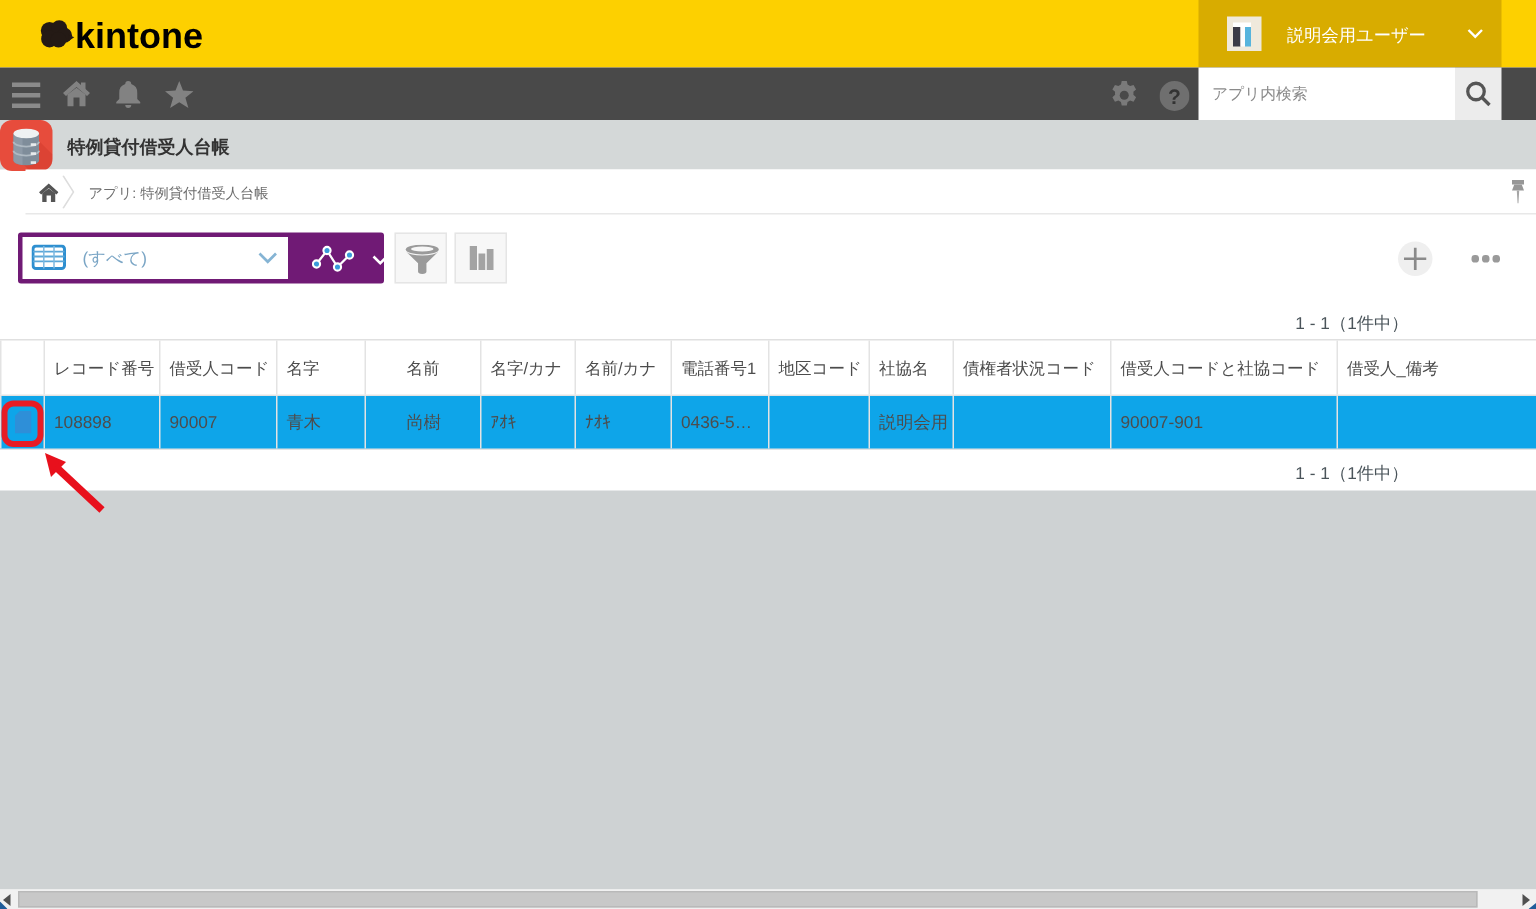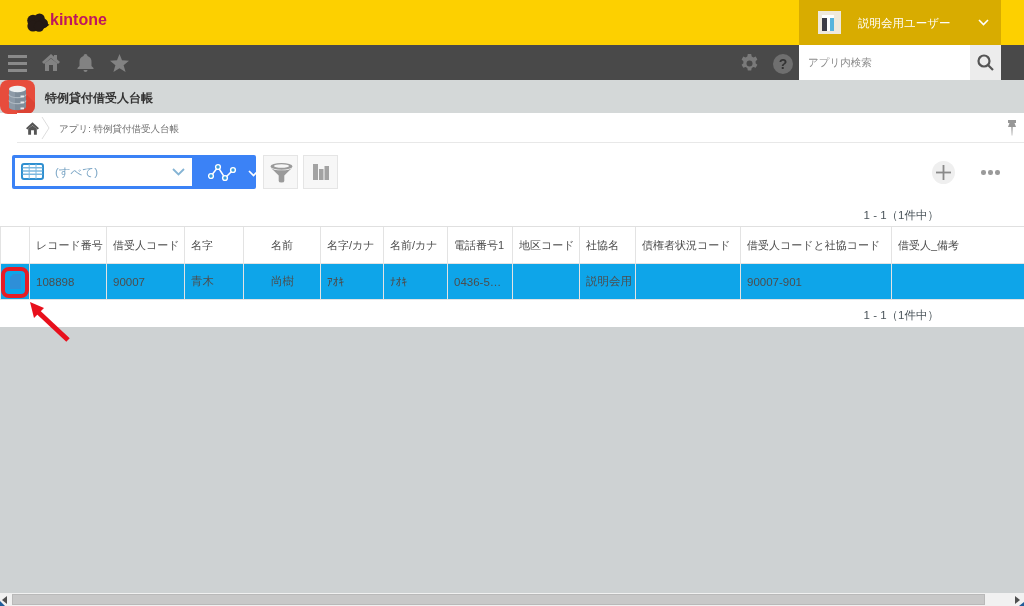--- a/index.html
+++ b/index.html
@@ -1,21 +1,21 @@
 <!DOCTYPE html>
 <html><head>
 <meta charset="utf-8">
 <style>
 * { margin:0; padding:0; box-sizing:border-box; }
 html,body { width:1024px; height:606px; overflow:hidden; font-family:"Liberation Sans",sans-serif; background:#fff; }
 
 
 #topbar { position:absolute; left:0; top:0; width:1024px; height:45px; background:#fdd000; }
 #logo { position:absolute; left:26px; top:13px; }
-#logotext { position:absolute; left:50px; top:11px; font-size:16px; font-weight:bold; color:#be185d; letter-spacing:0px; }
+#logotext { position:absolute; left:50px; top:11px; font-size:24px; font-weight:bold; color:#000000; letter-spacing:0px; }
 #userbox { position:absolute; left:799px; top:0; width:202px; height:45px; background:#d8ac00; }
 #avatar { position:absolute; left:19px; top:11px; width:23px; height:23px; background:#efe9dc; }
 #avatar .b1 { position:absolute; left:4px; top:6.5px; width:4.5px; height:13px; background:#3b3b46; }
 #avatar .b2 { position:absolute; left:8.5px; top:6.5px; width:3px; height:13px; background:#fdfdfd; }
 #avatar .b3 { position:absolute; left:11.5px; top:6.5px; width:4.5px; height:13px; background:#56b4dd; }
 #username { position:absolute; left:59px; top:16px; color:#fff; font-size:11.5px; }
 #uchev { position:absolute; left:978px; top:19px; }
 
 
 #toolbar { position:absolute; left:0; top:45px; width:1024px; height:35px; background:#494949; }
@@ -27,21 +27,21 @@
 
 #appheader { position:absolute; left:0; top:80px; width:1024px; height:33px; background:#d4d8d8; }
 #appicon { position:absolute; left:0px; top:0px; width:35px; height:34px; background:#e74c3c; border-radius:8px; overflow:hidden; }
 #apptitle { position:absolute; left:45px; top:10px; font-size:12px; font-weight:bold; color:#333; }
 
 
 #breadcrumb { position:absolute; left:17px; top:113px; width:1024px; height:30px; background:#fff; border-bottom:1px solid #e8e8e8; }
 #bctext { position:absolute; left:42px; top:9.5px; font-size:9.5px; color:#6e6e6e; }
 
 
-#viewsel { position:absolute; left:12px; top:155px; width:244px; height:34px; background:#3b82f6; border-radius:2px; }
+#viewsel { position:absolute; left:12px; top:155px; width:244px; height:34px; background:#701a75; border-radius:2px; }
 #viewwhite { position:absolute; left:3px; top:3px; width:177px; height:28px; background:#fff; }
 #viewtext { position:absolute; left:40px; top:7px; font-size:11.5px; color:#7aa5c5; }
 #fbtn { position:absolute; left:263px; top:155px; width:35px; height:34px; background:#f7f7f7; border:1px solid #e5e5e5; }
 #cbtn { position:absolute; left:303px; top:155px; width:35px; height:34px; background:#f7f7f7; border:1px solid #e5e5e5; }
 #plusbtn { position:absolute; left:932px; top:161px; width:23px; height:23px; border-radius:50%; background:#efefef; }
 #dots { position:absolute; left:981px; top:170px; display:flex; }
 #dots span { width:4.5px; height:4.5px; border-radius:50%; background:#9a9a9a; margin-right:2.5px; }
 
 .pag { position:absolute; width:939px; text-align:right; font-size:11.5px; color:#4a545a; }
 #pag1 { left:0; top:208px; }

